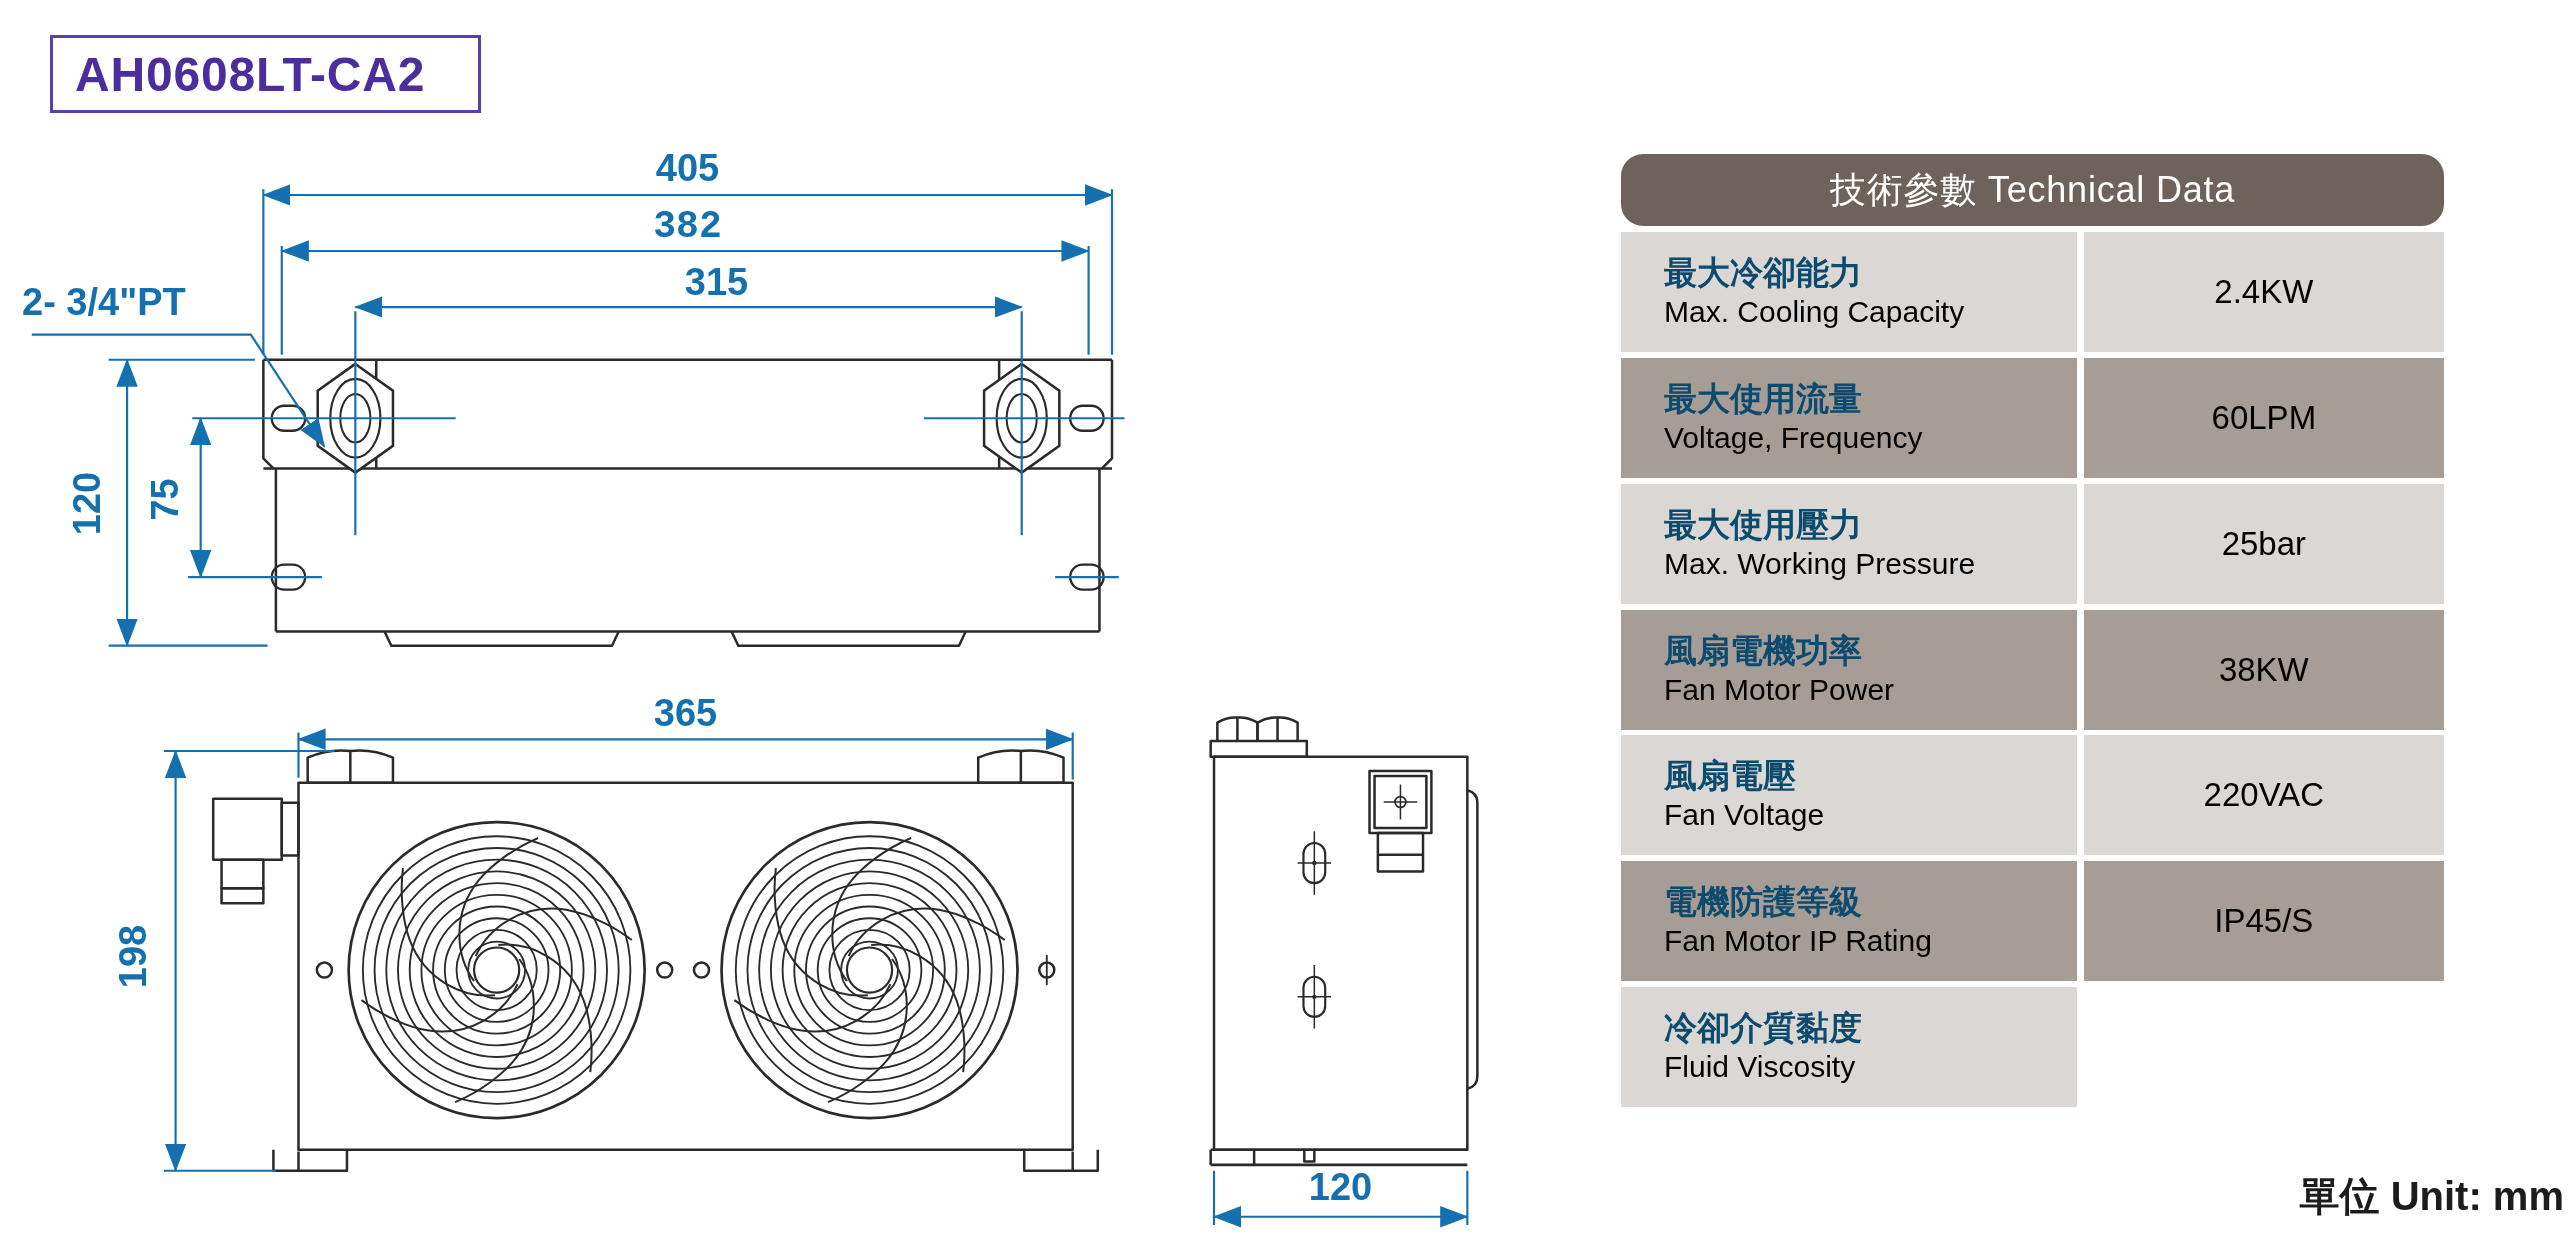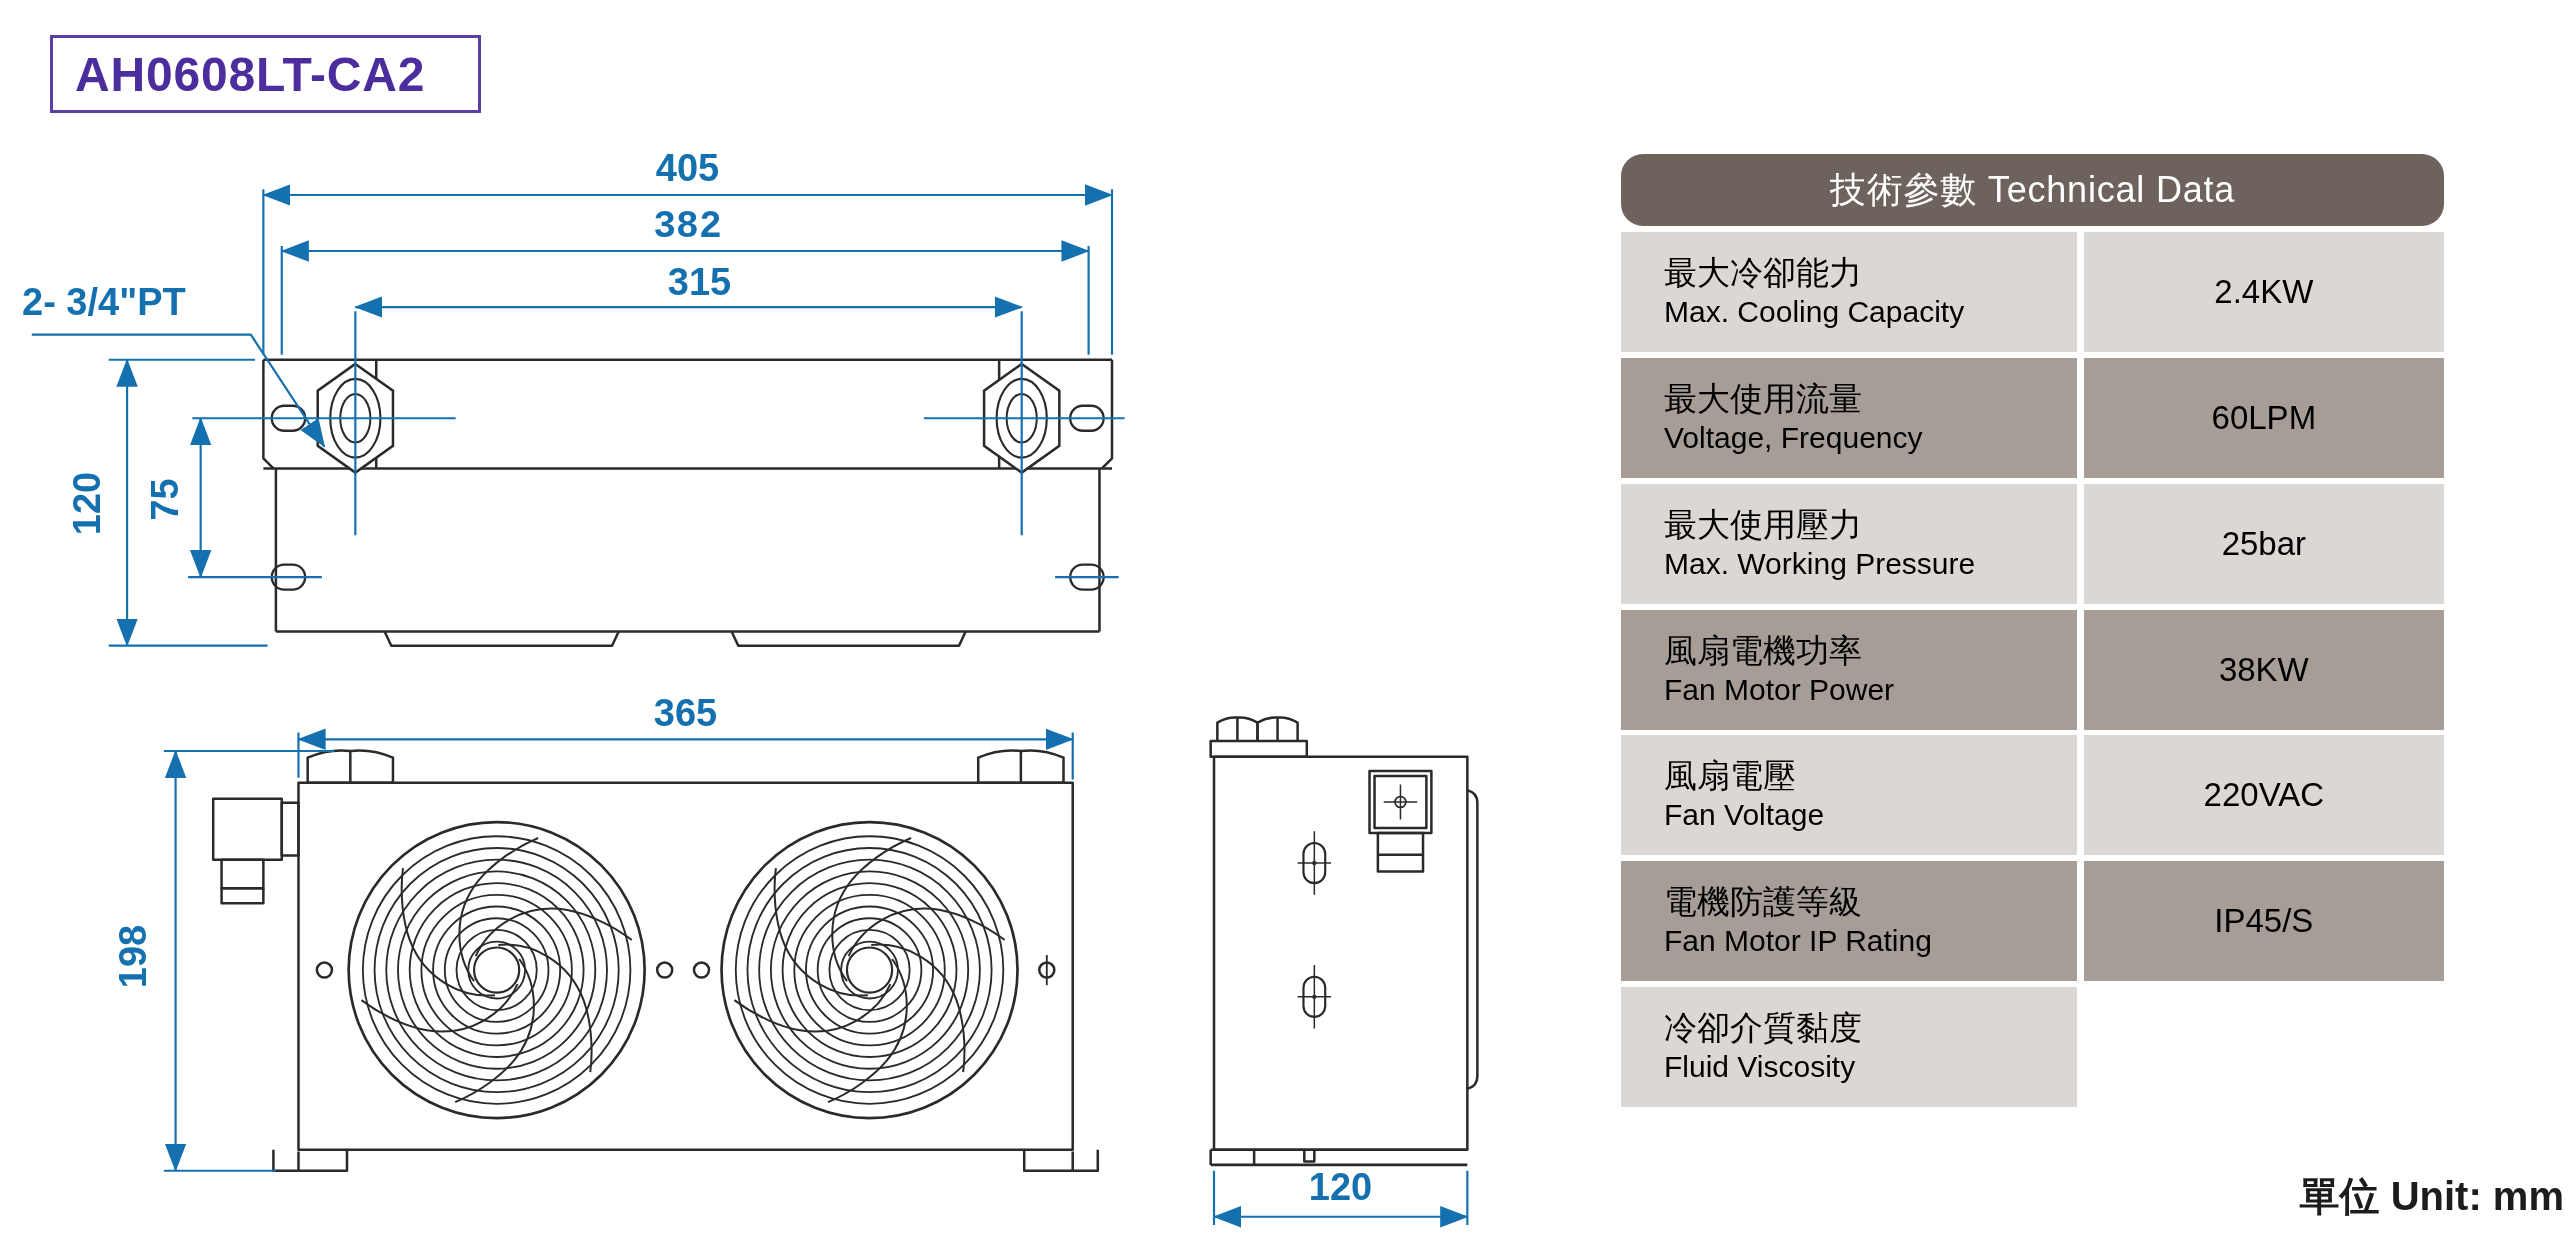--- a/index.html
+++ b/index.html
@@ -11,21 +11,21 @@
   svg.draw{position:absolute;left:0;top:0;}
   .dim{position:absolute;color:#1470AE;font-weight:bold;font-size:38px;text-align:center;white-space:nowrap;}
   .dim.rot{transform:rotate(-90deg);transform-origin:center center;}
   .spec-table{position:absolute;left:1621px;top:154px;width:823px;}
   .spec-header{height:72px;background:#6E635C;color:#ffffff;font-size:36px;
                display:flex;align-items:center;justify-content:center;letter-spacing:0.8px;border-radius:22px;}
   .spec-row{display:flex;margin-top:5.9px;height:120px;}
   .spec-label{width:456px;box-sizing:border-box;padding-left:43px;display:flex;flex-direction:column;justify-content:center;}
   .spec-gap{width:6.7px;background:#ffffff;}
   .spec-value{flex:1;display:flex;align-items:center;justify-content:center;font-size:33px;color:#000000;}
-  .zh{font-size:33px;color:#000000;line-height:40px;}
+  .zh{font-size:33px;color:#0c4a6e;line-height:40px;font-weight:bold;}
   .en{font-size:30px;color:#000000;line-height:38px;}
   .row-light .spec-label,.row-light .spec-value{background:#DBD7D4;}
   .row-dark .spec-label,.row-dark .spec-value{background:#A79D97;}
   .unit-note{position:absolute;right:12px;top:1169px;font-size:40px;font-weight:bold;color:#1C1C1C;white-space:nowrap;}
 </style>
 </head>
 <body>
 
 <div class="canvas">
 
@@ -163,21 +163,21 @@
       <use href="#sideslot" x="1572" y="1192"></use>
       <g fill="none" stroke="#1470AE" stroke-width="2.6">
         <path d="M1452,1400 V1465 M1755,1400 V1465"></path>
         <path d="M1452,1455 H1755" marker-start="url(#arr)" marker-end="url(#arr)"></path>
       </g>
     </g>
   </svg>
 
   <div class="dim" style="left:635px;top:147px;width:105px;">405</div>
   <div class="dim" style="left:635px;top:205px;width:105px;font-family:Liberation Mono, monospace;">382</div>
-  <div class="dim" style="left:647px;top:261px;width:105px;">315</div>
+  <div class="dim" style="left:664px;top:261px;width:105px;">315</div>
   <div class="dim" style="left:22px;top:281px;">2- 3/4"PT</div>
   <div class="dim rot" style="left:33px;top:482px;width:109px;">120</div>
   <div class="dim rot" style="left:111px;top:478px;width:109px;">75</div>
   <div class="dim" style="left:633px;top:692px;width:105px;">365</div>
   <div class="dim rot" style="left:79px;top:935px;width:109px;">198</div>
   <div class="dim" style="left:1288px;top:1166px;width:105px;">120</div>
 
   <div class="spec-table">
     <div class="spec-header">技術參數 Technical Data</div>
 

